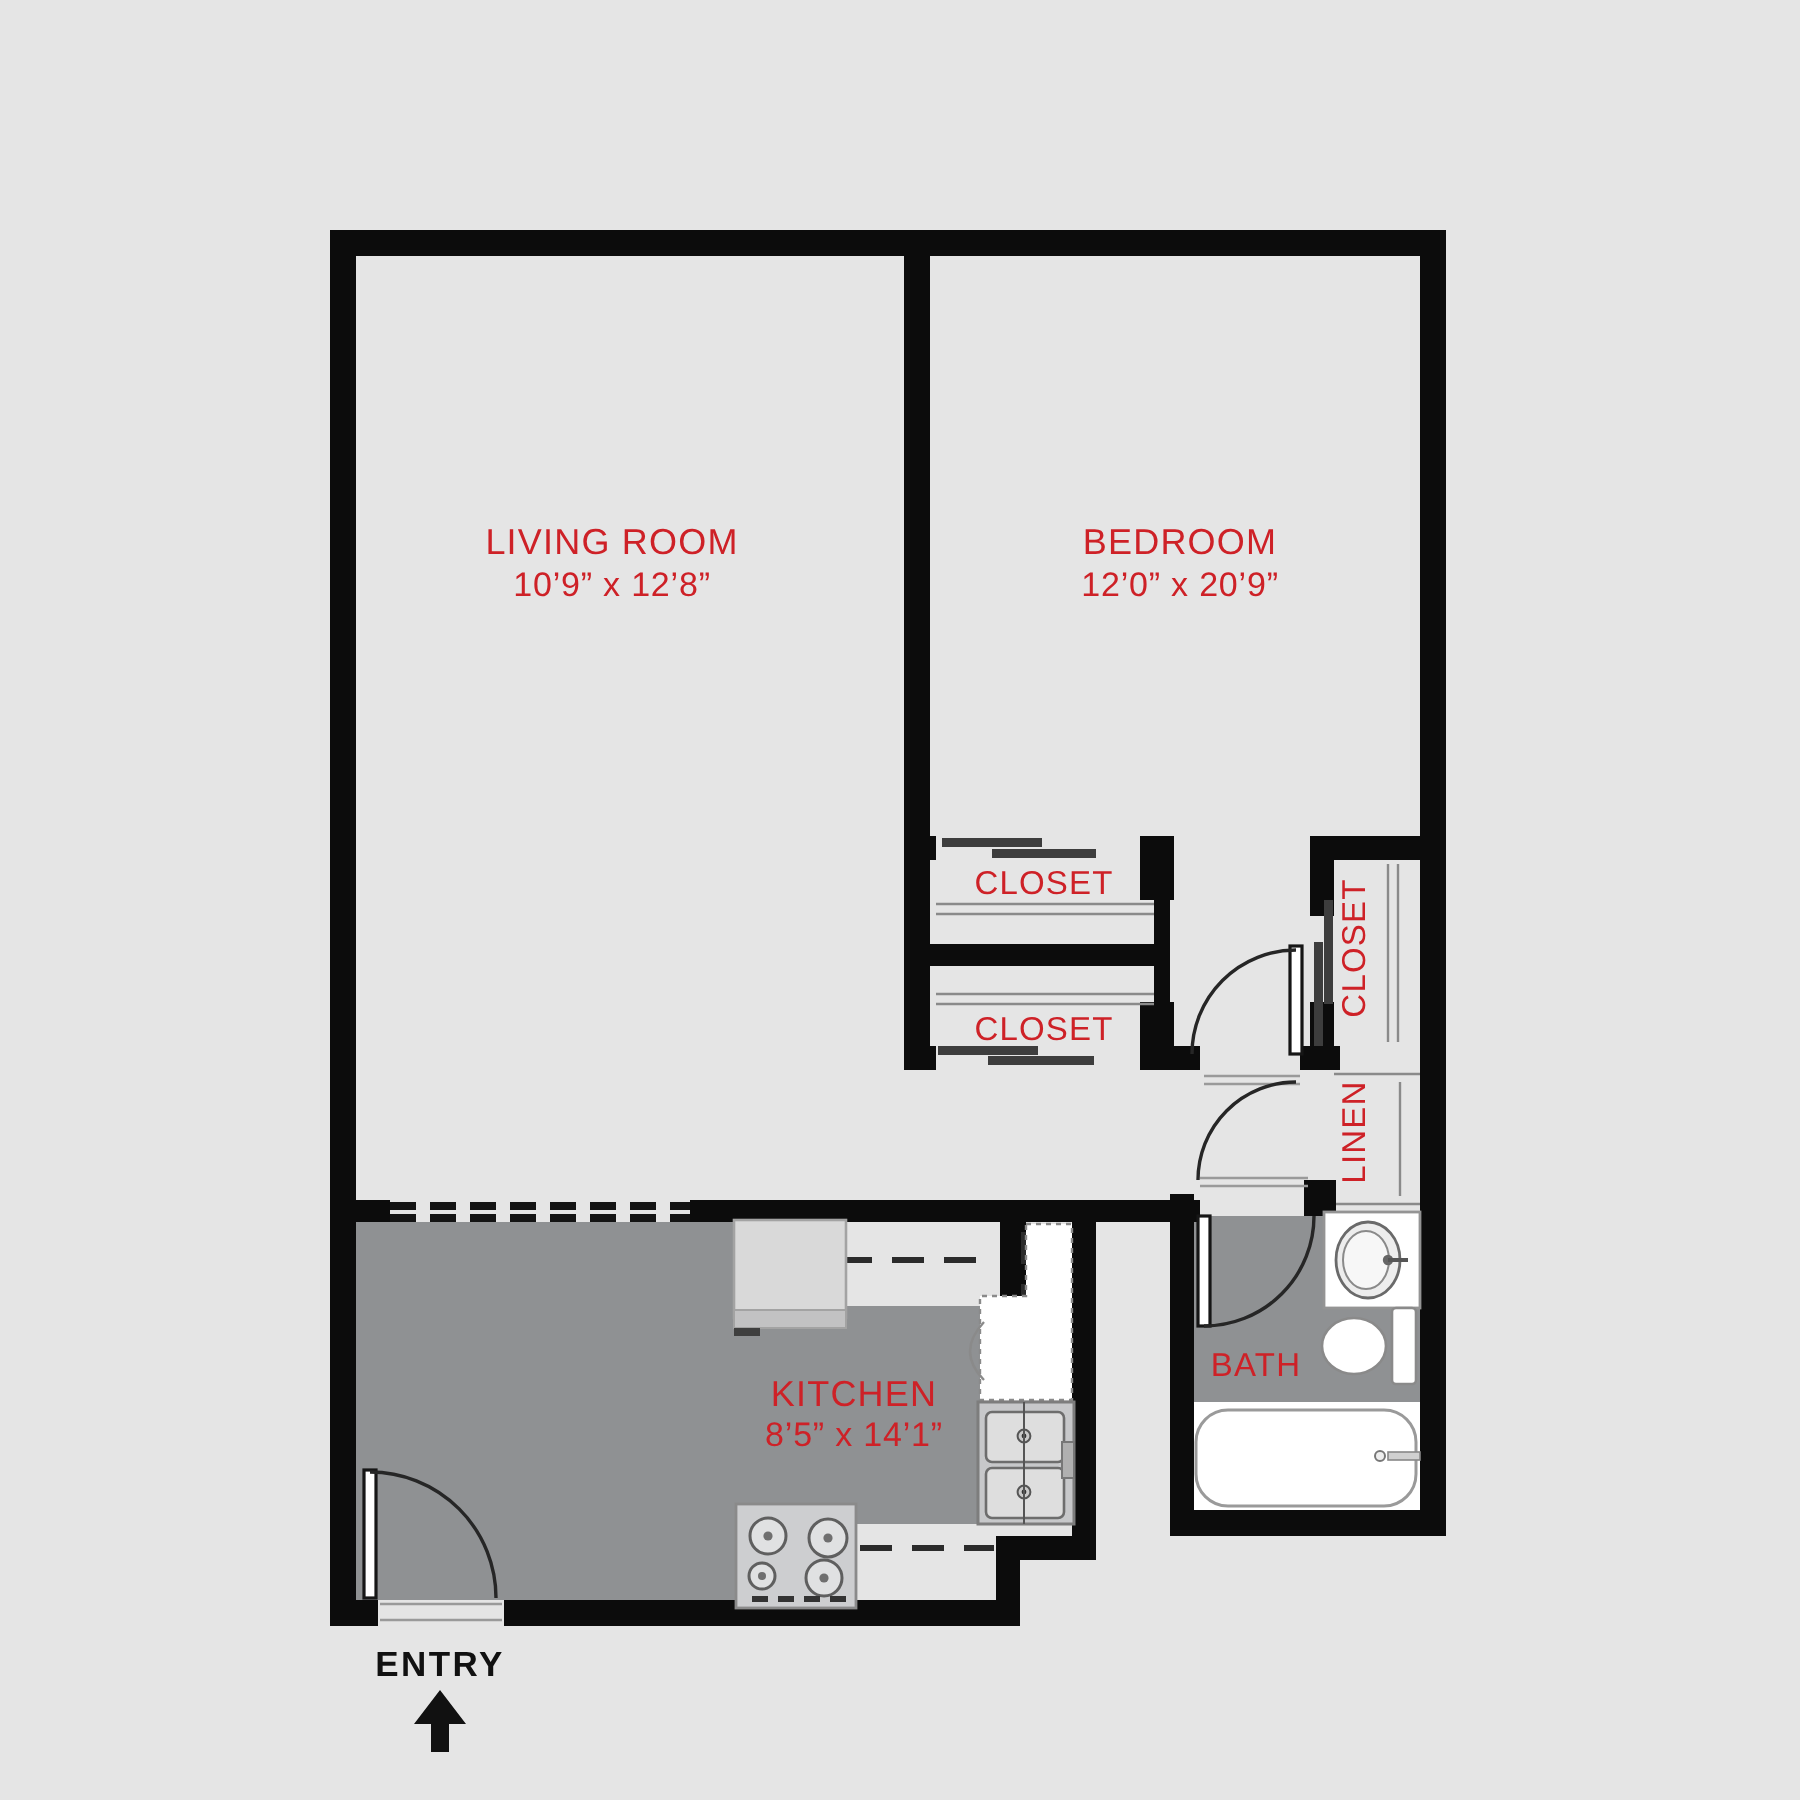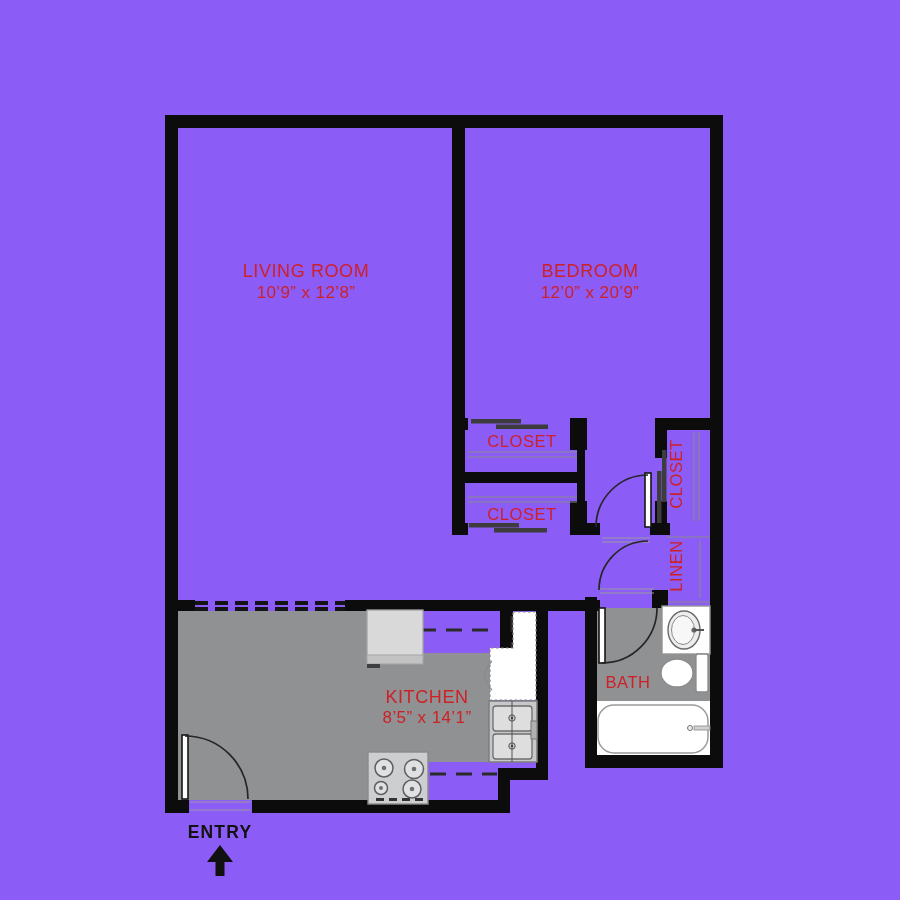--- a/index.html
+++ b/index.html
@@ -1,16 +1,16 @@
 <!DOCTYPE html>
 <html><head>
 <meta charset="utf-8">
 <style>
   html,body{margin:0;padding:0;background:#ffffff;}
-  .page{width:900px;height:900px;position:relative;background:#8b5cf6;font-family:"Liberation Sans",sans-serif;}
+  .page{width:900px;height:900px;position:relative;background:#e5e5e5;font-family:"Liberation Sans",sans-serif;}
   svg{display:block;}
   .wall{fill:#0c0c0c;stroke:none;}
   .floor{fill:#8f9193;}
   .white{fill:#ffffff;}
   .thin{stroke:#8a8a8a;stroke-width:1.2;fill:none;}
   .sill{stroke:#9a9a9a;stroke-width:1.2;fill:none;}
   .arc{stroke:#262626;stroke-width:1.7;fill:none;}
   .leaf{fill:#ffffff;stroke:#161616;stroke-width:1.6;}
   .slide{fill:#3d3d3d;}
   .dashline{stroke:#2b2b2b;stroke-width:3;fill:none;stroke-dasharray:16 10;}

